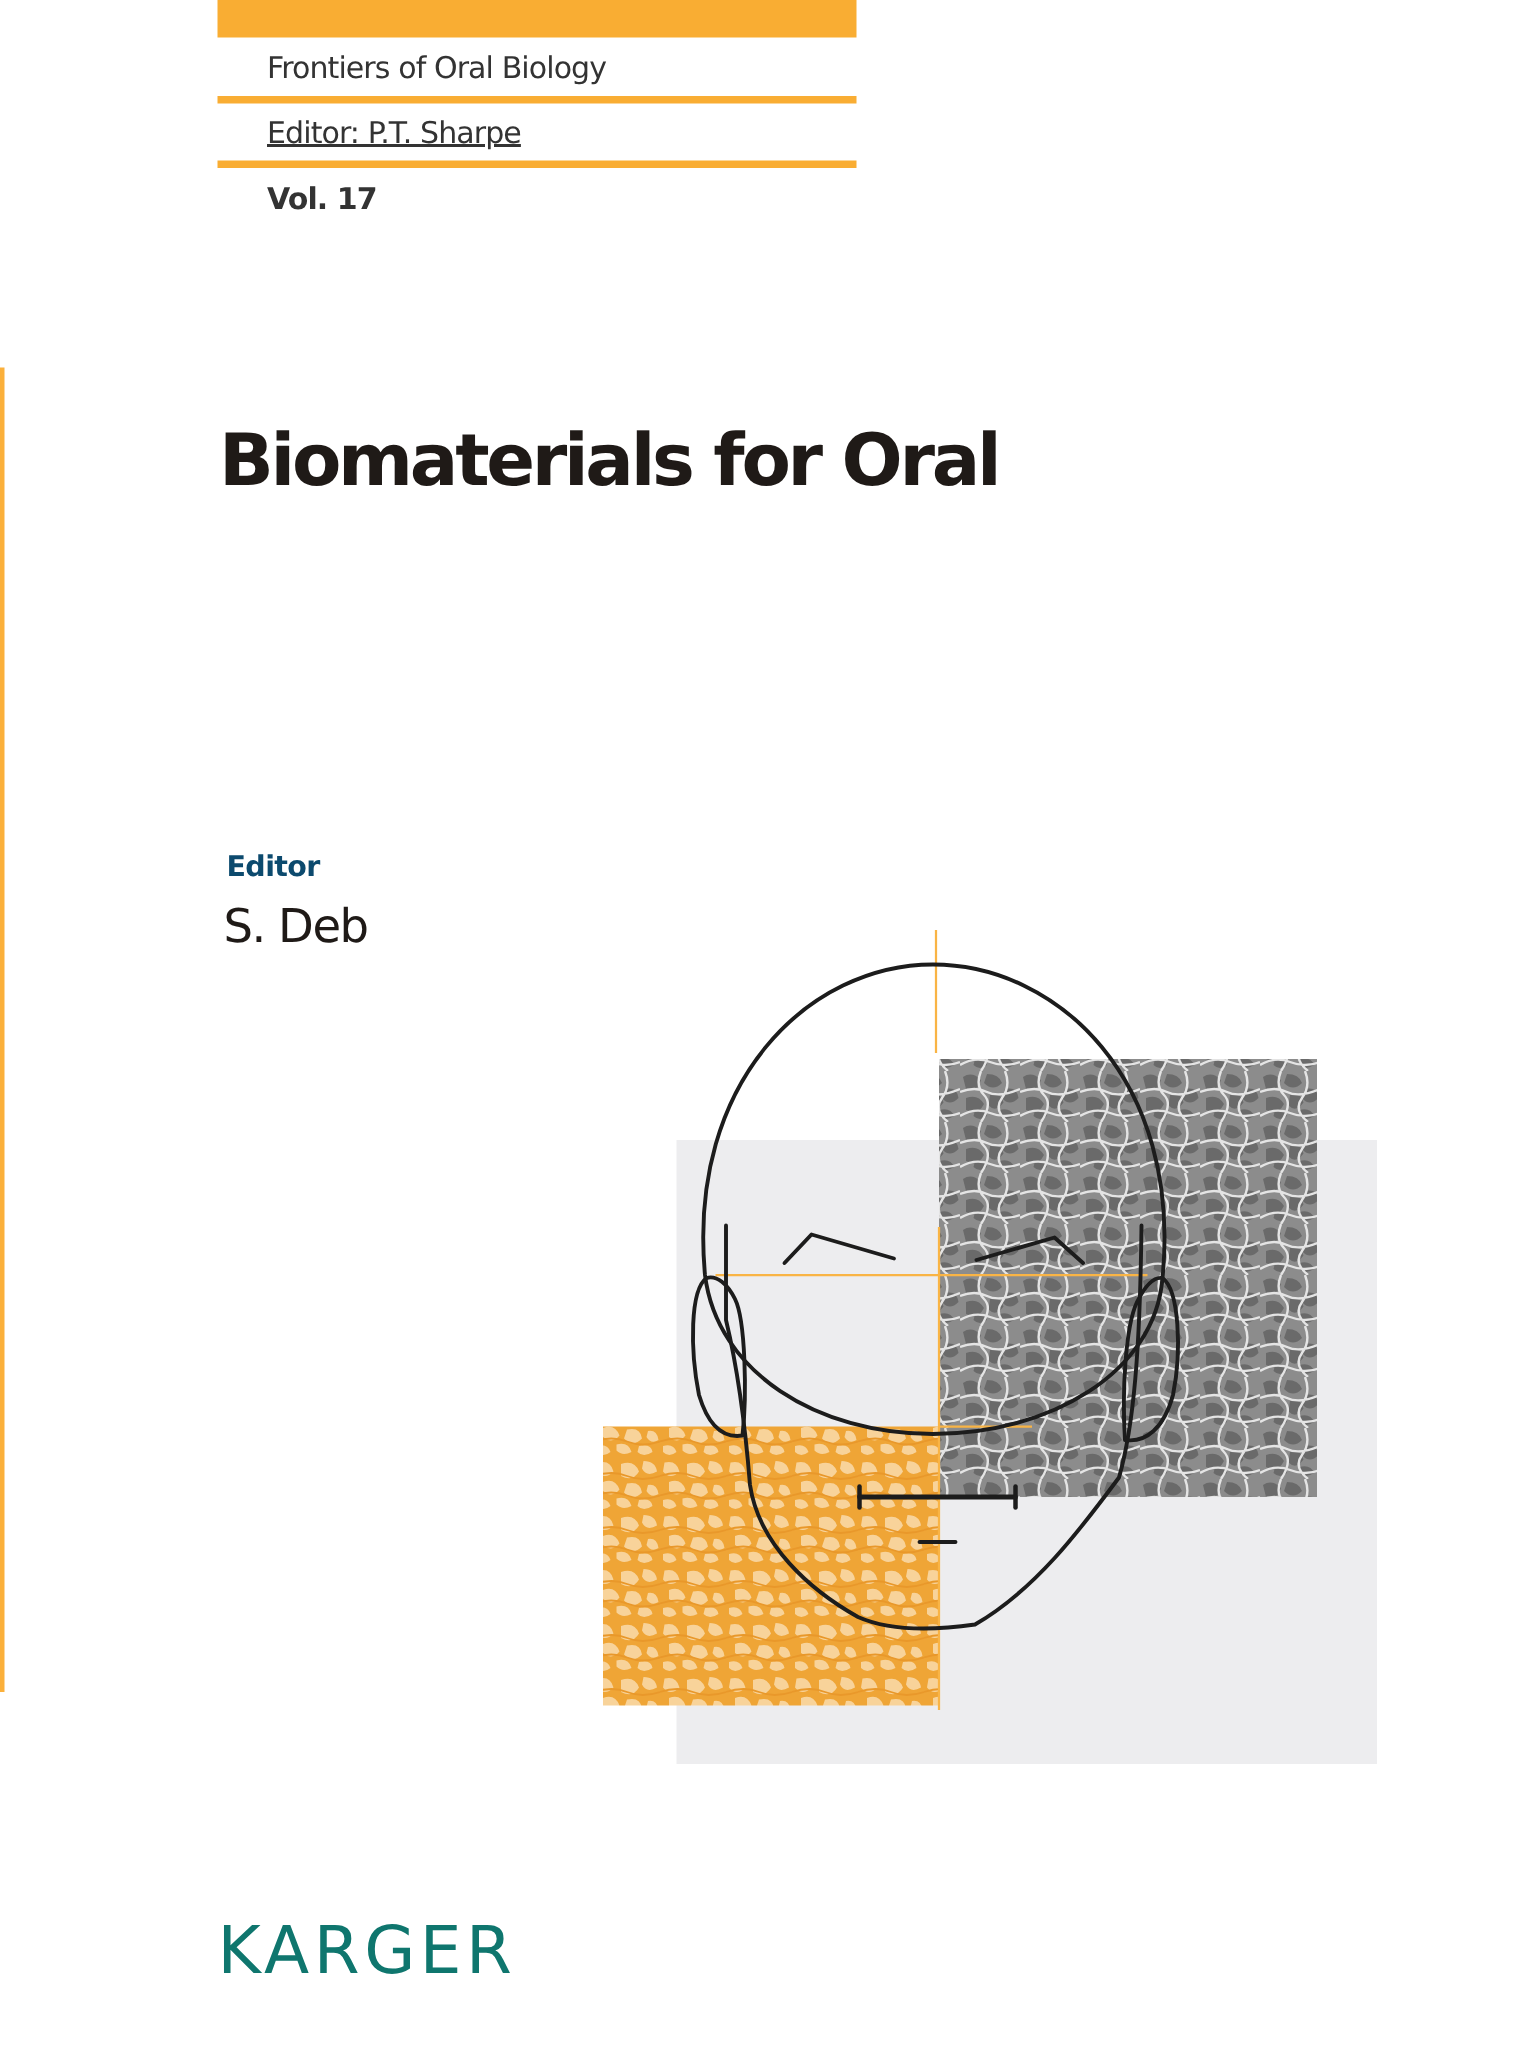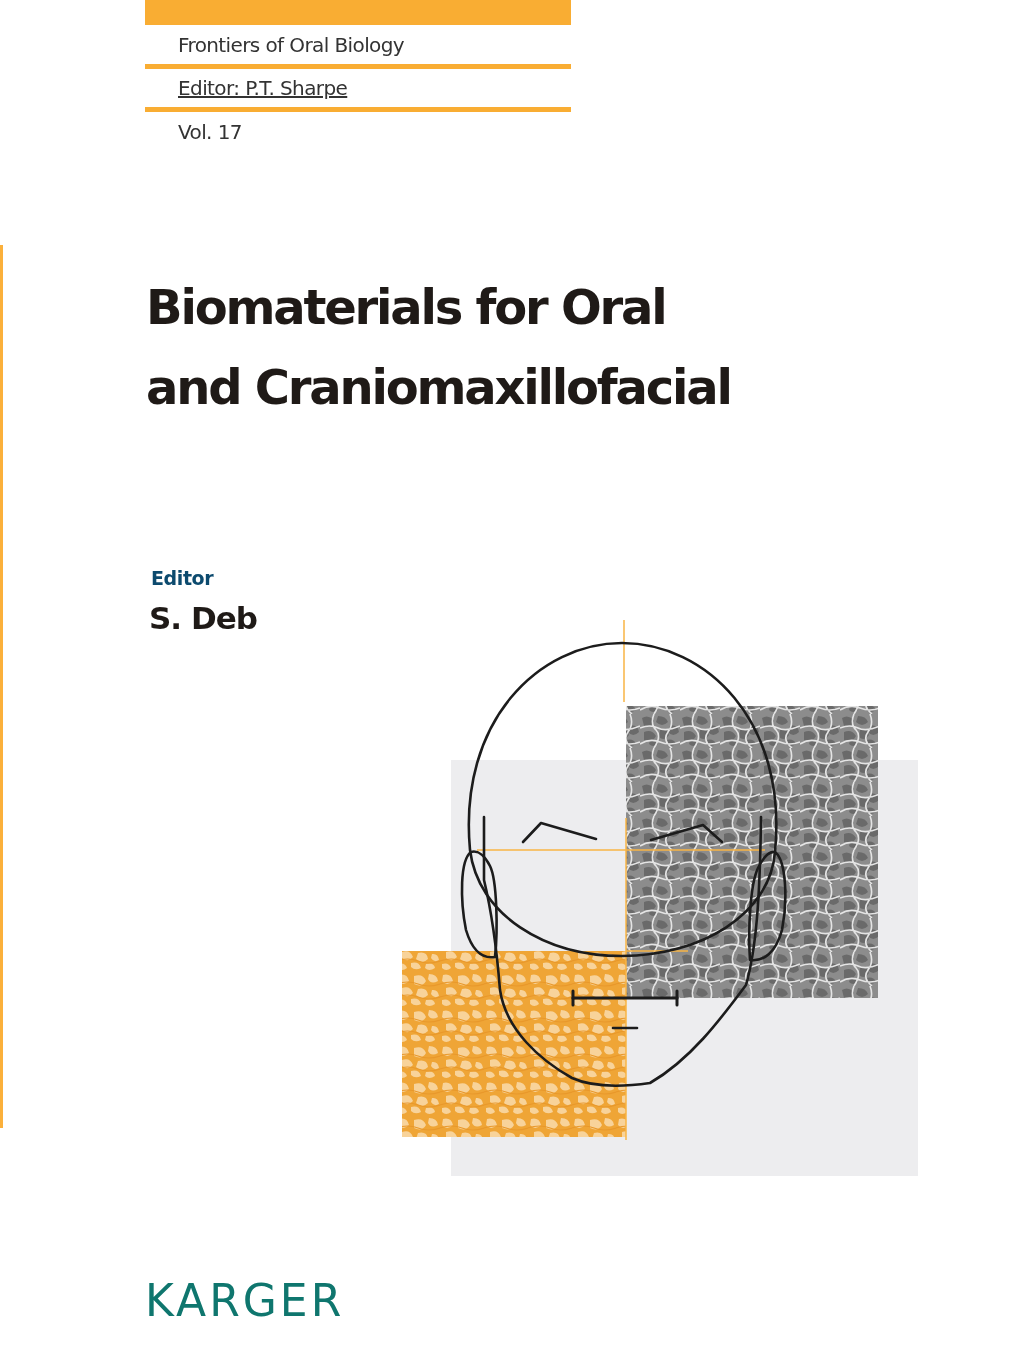--- a/index.html
+++ b/index.html
@@ -30,47 +30,46 @@
       font-size: 48px; line-height: 80px; color: #1f1a17;
       letter-spacing: -2.2px;
     }
     .title div { white-space: nowrap; }
 
     .editor-label {
       left: 151px; top: 567px; font-size: 19px; font-weight: bold;
       color: #0c4a6e; letter-spacing: -0.4px;
     }
     .editor-name {
-      left: 149px; top: 600px; font-size: 31px; font-weight: bold;
+      left: 149px; top: 600px; font-size: 31px; font-weight: normal;
       color: #1f1a17; letter-spacing: -1px;
     }
 
     .publisher {
       left: 145px; top: 1276px; font-size: 44px; color: #0f766e;
       font-family: "DejaVu Sans", sans-serif; letter-spacing: 3px;
       line-height: 50px;
     }
 
     .illustration { left: 390px; top: 610px; width: 540px; height: 580px; }
   </style>
 </head>
 <body>
 
 <div class="abs top-band"></div>
 <div class="abs series-text" style="top:33px;">Frontiers of Oral Biology</div>
 <div class="abs rule" style="top:64px;"></div>
 <div class="abs series-text" style="top:76px;text-decoration:underline;">Editor: P.T. Sharpe</div>
 <div class="abs rule" style="top:107px;"></div>
-<div class="abs series-text" style="top:120px;">Vol. 17</div>
+<div class="abs series-text" style="top:120px;font-weight:bold;">Vol. 17</div>
 
 <div class="abs left-bar"></div>
 
 <div class="abs title">
   <div>Biomaterials for Oral</div>
-  <div>and Craniomaxillofacial</div>
 </div>
 
 <div class="abs editor-label">Editor</div>
 <div class="abs editor-name">S. Deb</div>
 
 <svg class="abs illustration" viewBox="390 610 540 580" width="540" height="580" xmlns="http://www.w3.org/2000/svg">
   <defs>
     <pattern id="grayTex" x="0" y="0" width="40" height="34" patternUnits="userSpaceOnUse">
       <rect width="40" height="34" fill="#8c8c8c"></rect>
       <path d="M2 4 q6 -4 12 2 q-2 8 -10 6 z M18 2 q8 0 10 6 q-6 6 -12 0 z M30 12 q8 -2 9 6 q-6 6 -11 0 z M4 18 q8 -3 12 4 q-4 8 -12 4 z M20 16 q7 -2 9 5 q-5 7 -10 2 z M10 26 q6 -2 8 4 q-5 4 -9 0 z M26 26 q8 -2 10 4 q-6 4 -10 0 z" fill="#6a6a6a"></path>

